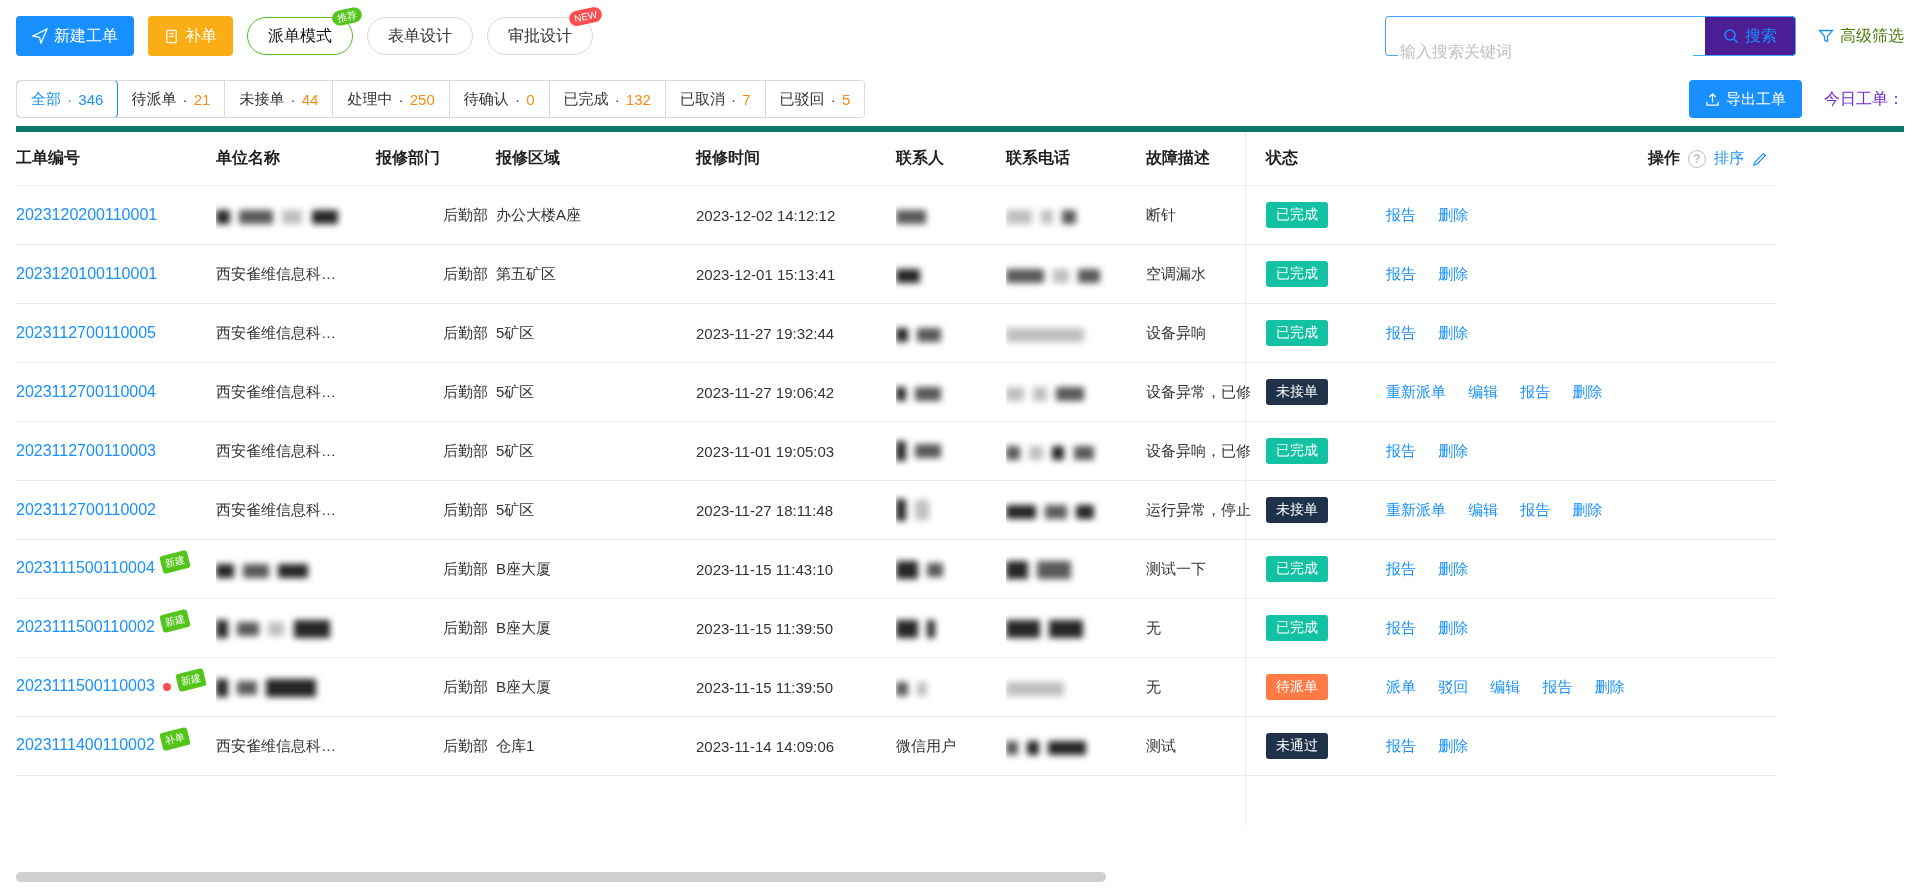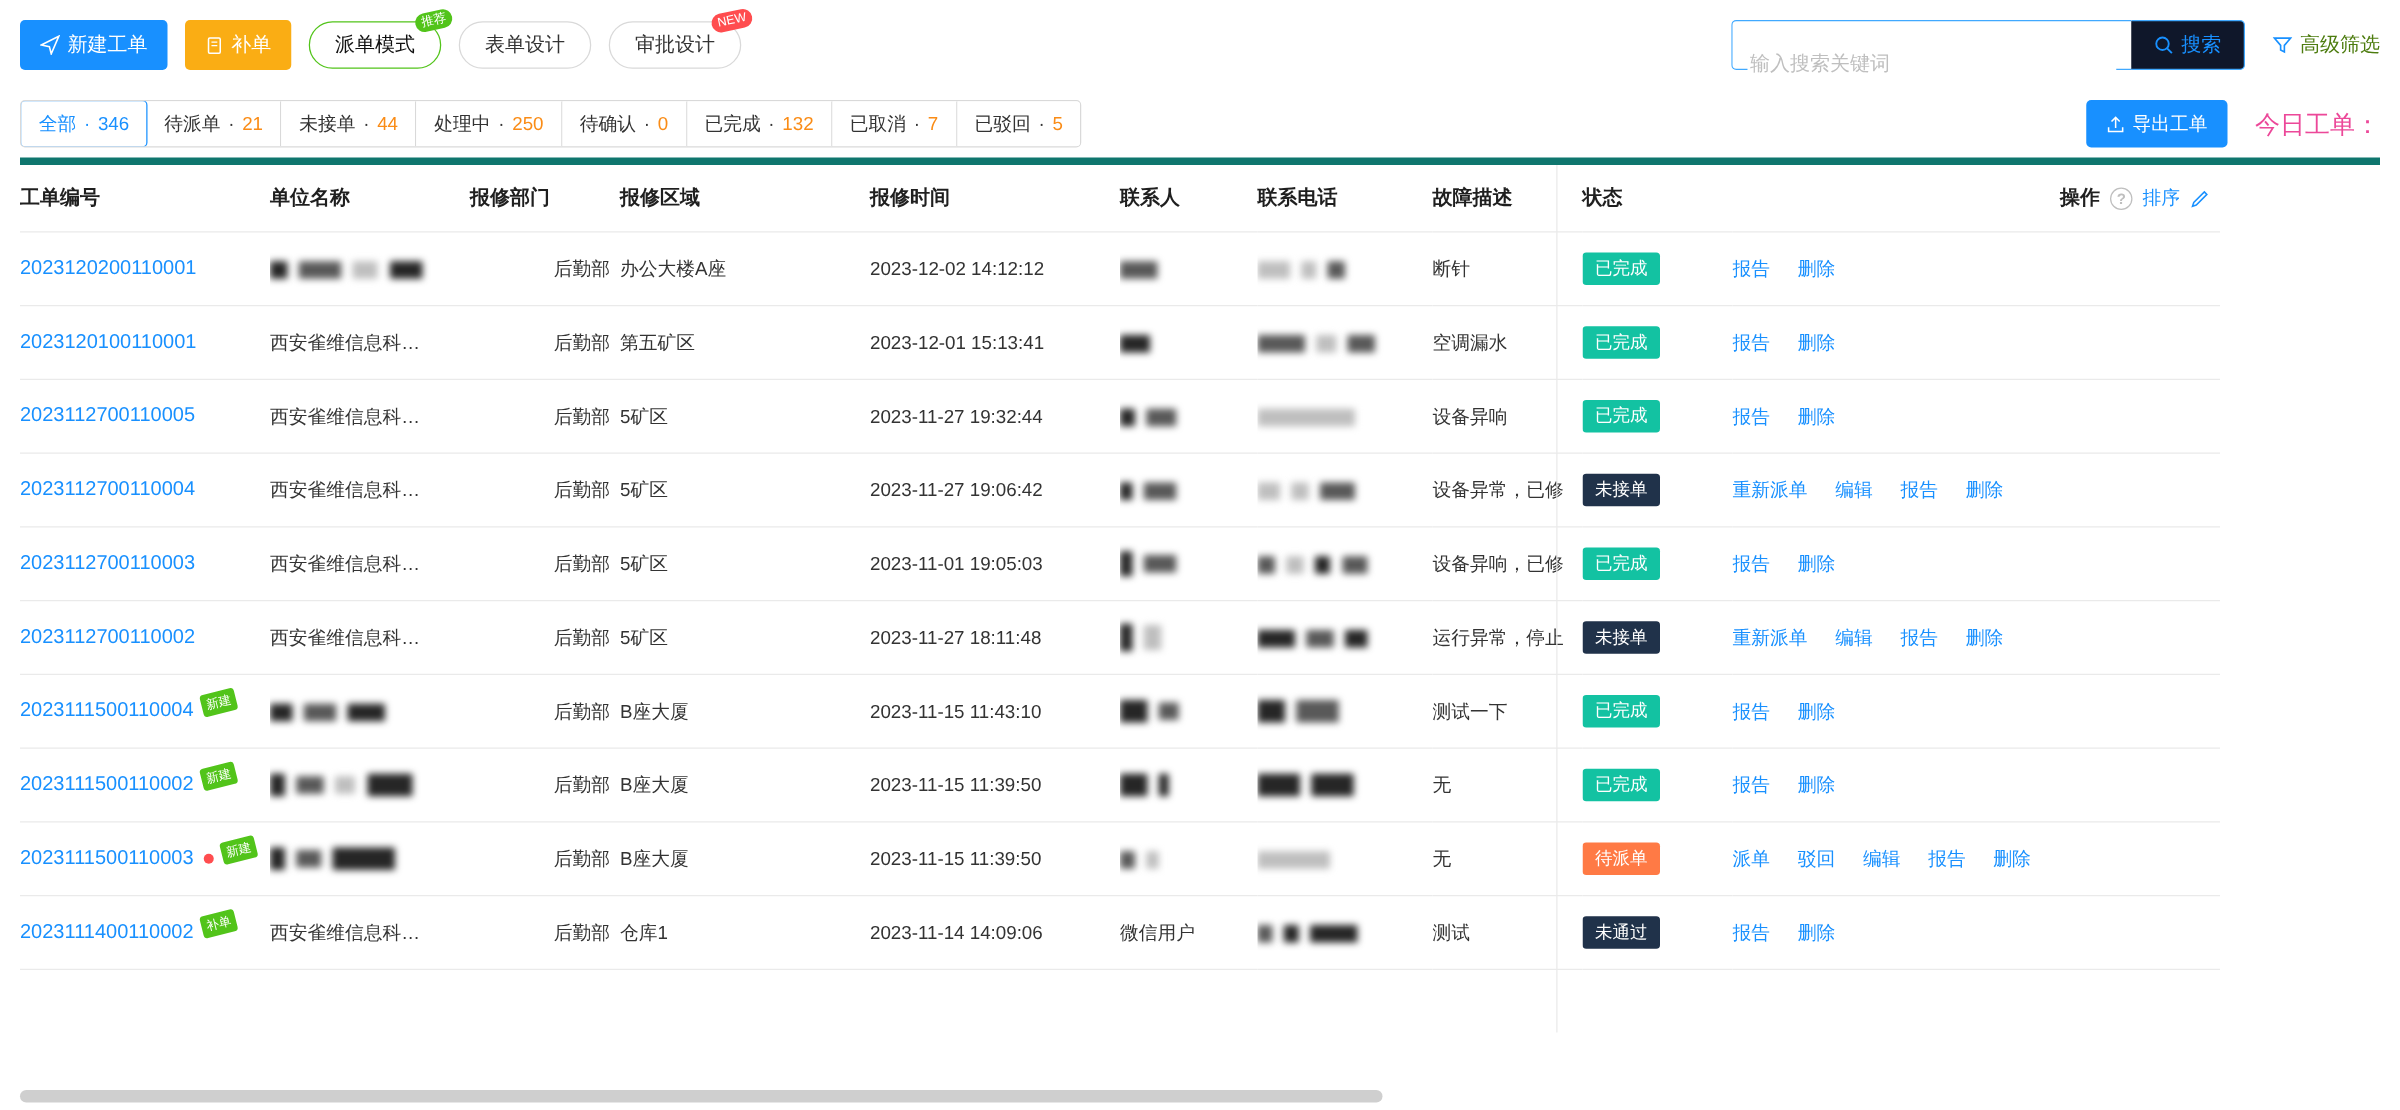--- a/index.html
+++ b/index.html
@@ -75,21 +75,21 @@
     font-size: 16px; color: #333;
     font-family: "Liberation Sans", sans-serif;
     margin-top: 32px;
   }
   .search-box input::placeholder { color: #bfbfbf; }
   .search-btn {
     display: inline-flex; align-items: center; gap: 6px;
     height: 40px; padding: 0 18px;
     border: 1px solid #40a9ff; border-left: none;
     border-radius: 0 4px 4px 0;
-    background: #0f172a; color: #1890ff; font-size: 16px;
+    background: #4c1d95; color: #1890ff; font-size: 16px;
     cursor: pointer; white-space: nowrap;
   }
   .adv-filter {
     display: inline-flex; align-items: center; gap: 6px;
     margin-left: 22px; color: #4d7c0f; font-size: 16px;
     cursor: pointer; white-space: nowrap;
   }
 
   
   .tabs-row {
@@ -122,21 +122,21 @@
     display: flex; align-items: center; gap: 22px;
   }
   .export-btn {
     display: inline-flex; align-items: center; gap: 6px;
     height: 38px; padding: 0 16px;
     background: #1890ff; color: #fff;
     border-radius: 4px; font-size: 15px; cursor: pointer;
     white-space: nowrap;
   }
   .today-label {
-    font-size: 20px; color: #ec4899; white-space: nowrap;
+    font-size: 16px; color: #6d28d9; white-space: nowrap;
   }
 
   
   .table-wrap {
     position: relative;
     margin: 0 16px;
     border-top: 6px solid #0f766e;
     height: 700px;
     overflow: hidden;
   }

